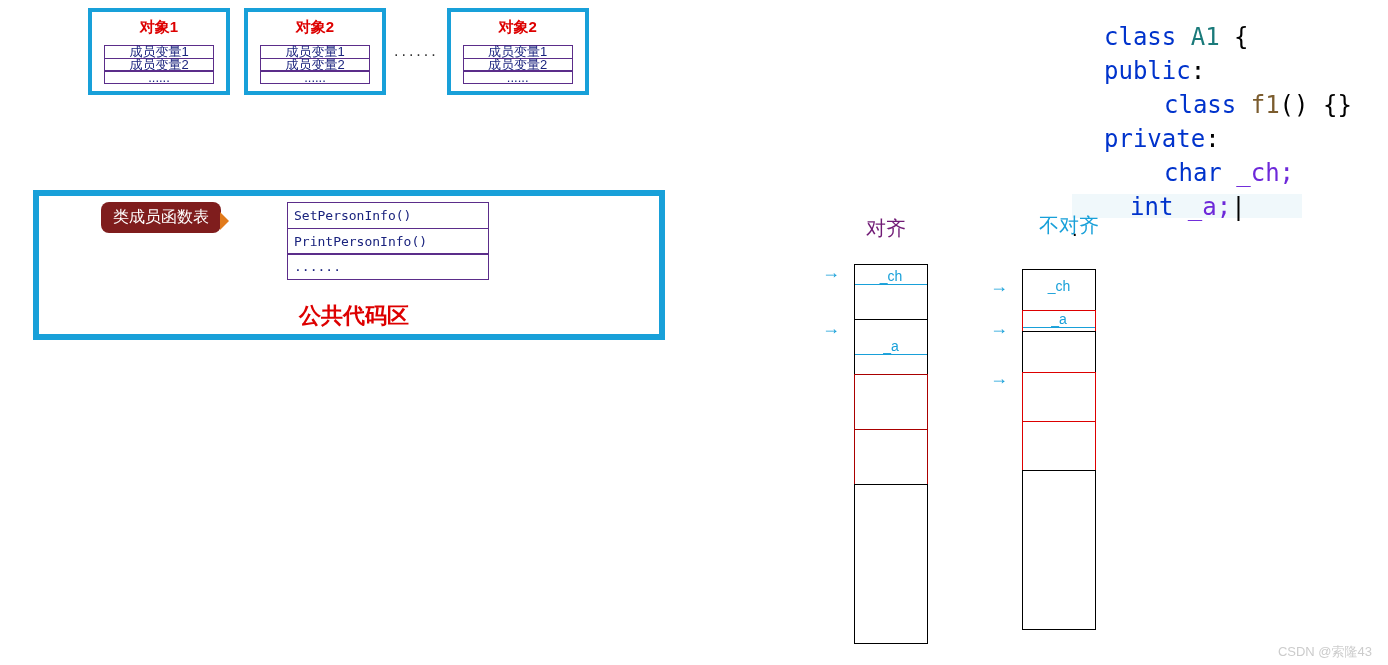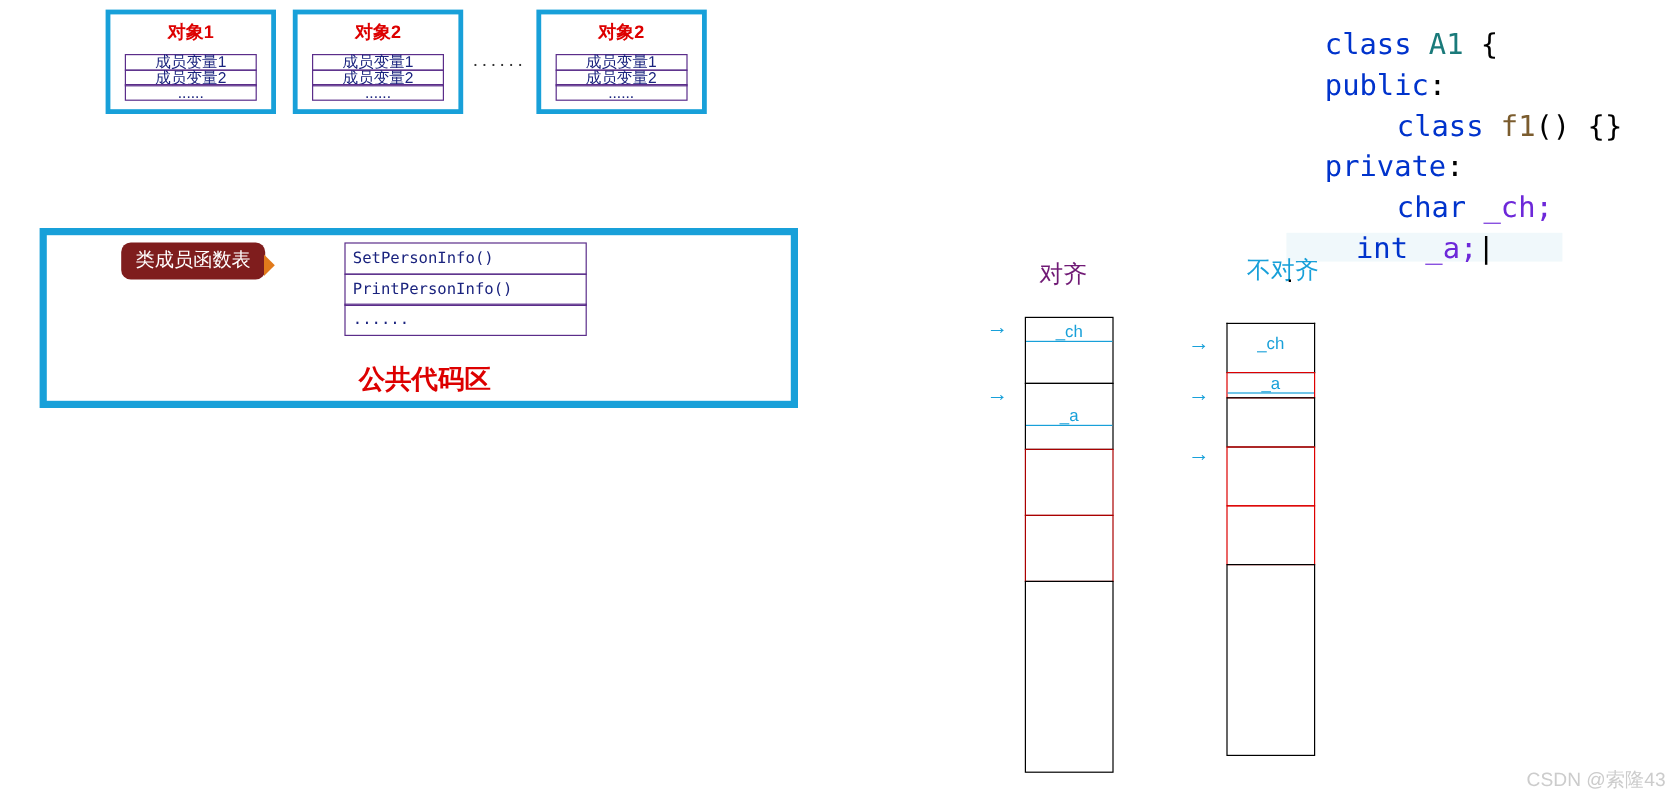--- a/index.html
+++ b/index.html
@@ -26,21 +26,21 @@
   .memcol { position: absolute; width: 74px; display: flex; flex-direction: column; }
   .col1 { left: 854px; top: 265px; }
   .col2 { left: 1022px; top: 270px; }
   .cel { width: 74px; border: 1px solid #000; height: 55px; margin-top: -1px; position: relative; }
   .short { height: 22px; }
   .bred { border-color: #d00; }
   .tall { height: 160px; }
   .clabel { position: absolute; top: 3px; width: 100%; text-align: center; color: #18a0d9; font-size: 14px; }
   .underl { border-bottom: 1.5px solid #18a0d9; padding: 0 2px; }
   .arrow { position: absolute; color: #18a0d9; font-size: 18px; }
-  .watermark { position: absolute; right: 0; bottom: 4px; color: #ccc; font-size: 16px; }
+  .watermark { position: absolute; right: 16px; bottom: 4px; color: #ccc; font-size: 13px; }
   .col1 .cel:nth-child(3), .col1 .cel:nth-child(4){ border-color:#a00;}
 </style>
 </head>
 <body>
 
 <div class="obj-row">
   <div class="obj-box">
     <div class="obj-title">对象1</div>
     <div class="obj-slot">成员变量1</div>
     <div class="obj-slot">成员变量2</div>

